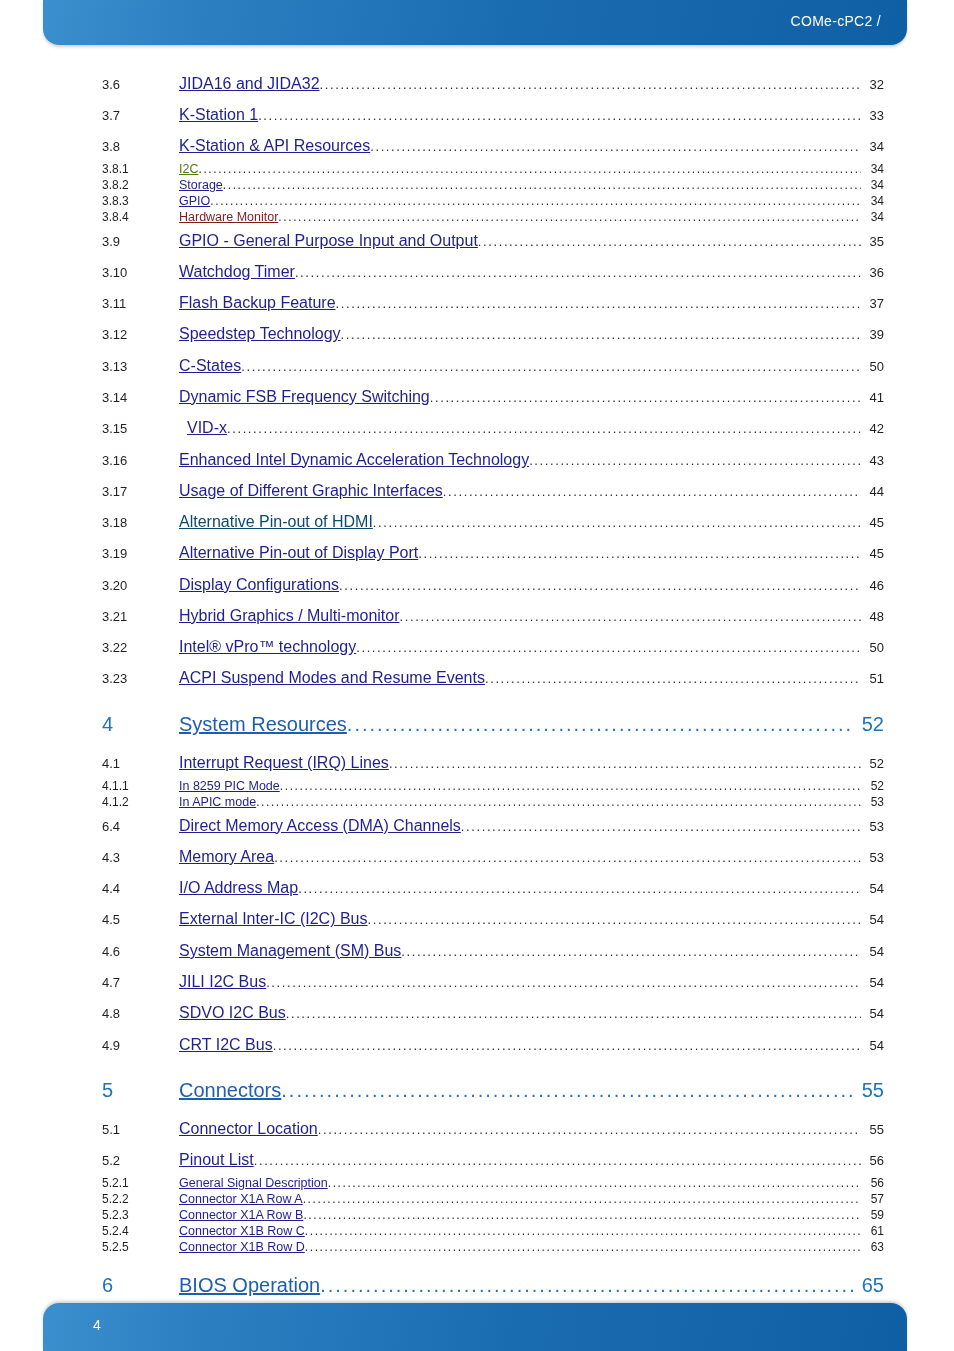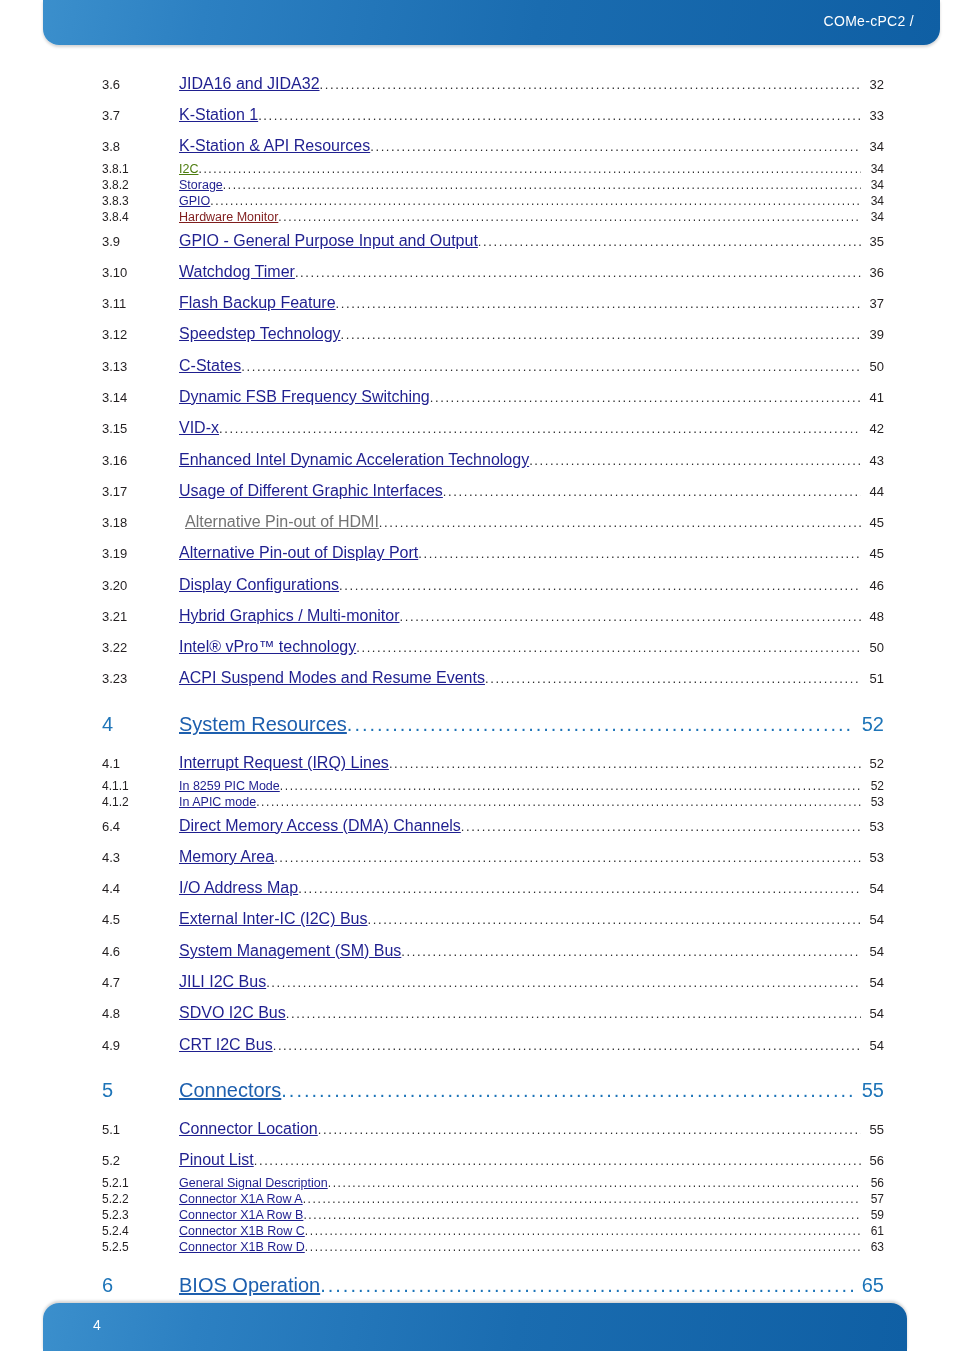--- a/index.html
+++ b/index.html
@@ -19,21 +19,20 @@
   .header-bar {
     position: absolute;
     left: 43px;
     top: 0;
     width: 864px;
     height: 45px;
     background: linear-gradient(100deg, #3b8fcc 0%, #2c80c2 18%, #1a6cb0 55%, #0f5fa4 100%);
     border-bottom-left-radius: 16px;
     border-bottom-right-radius: 16px;
     box-shadow: 0 2px 3px rgba(0,0,0,0.18);
-    padding-left: 33px;
   }
   .header-title {
     position: absolute;
     right: 26px;
     top: 13px;
     color: #ffffff;
     font-size: 14px;
     letter-spacing: 0.3px;
     white-space: nowrap;
   }
@@ -229,39 +228,39 @@
       <span class="toc-page">50</span>
     </div>
     <div class="toc-row lvl2">
       <span class="toc-num">3.14</span>
       <a class="toc-title" href="#" style="color: rgb(31, 31, 143); text-decoration: underline;">Dynamic FSB Frequency Switching</a>
       <span class="toc-dots">.........................................................................................................................................................................</span>
       <span class="toc-page">41</span>
     </div>
     <div class="toc-row lvl2">
       <span class="toc-num">3.15</span>
-      <a class="toc-title" href="#" style="color: rgb(31, 31, 143); text-decoration: underline;">VID-x</a>
+      <a class="toc-title" href="#" style="color: rgb(31, 31, 143); text-decoration: underline; margin-left: 8px;">VID-x</a>
       <span class="toc-dots">.........................................................................................................................................................................</span>
       <span class="toc-page">42</span>
     </div>
     <div class="toc-row lvl2">
       <span class="toc-num">3.16</span>
       <a class="toc-title" href="#" style="color: rgb(31, 31, 143); text-decoration: underline;">Enhanced Intel Dynamic Acceleration Technology</a>
       <span class="toc-dots">.........................................................................................................................................................................</span>
       <span class="toc-page">43</span>
     </div>
     <div class="toc-row lvl2">
       <span class="toc-num">3.17</span>
       <a class="toc-title" href="#" style="color: rgb(31, 31, 143); text-decoration: underline;">Usage of Different Graphic Interfaces</a>
       <span class="toc-dots">.........................................................................................................................................................................</span>
       <span class="toc-page">44</span>
     </div>
     <div class="toc-row lvl2">
       <span class="toc-num">3.18</span>
-      <a class="toc-title" href="#" style="color: #737373;  margin-left: 6px;">Alternative Pin-out of HDMI</a>
+      <a class="toc-title" href="#" style="color: #0c4a6e; ">Alternative Pin-out of HDMI</a>
       <span class="toc-dots">.........................................................................................................................................................................</span>
       <span class="toc-page">45</span>
     </div>
     <div class="toc-row lvl2">
       <span class="toc-num">3.19</span>
       <a class="toc-title" href="#" style="color: rgb(31, 31, 143); text-decoration: underline;">Alternative Pin-out of Display Port</a>
       <span class="toc-dots">.........................................................................................................................................................................</span>
       <span class="toc-page">45</span>
     </div>
     <div class="toc-row lvl2">

